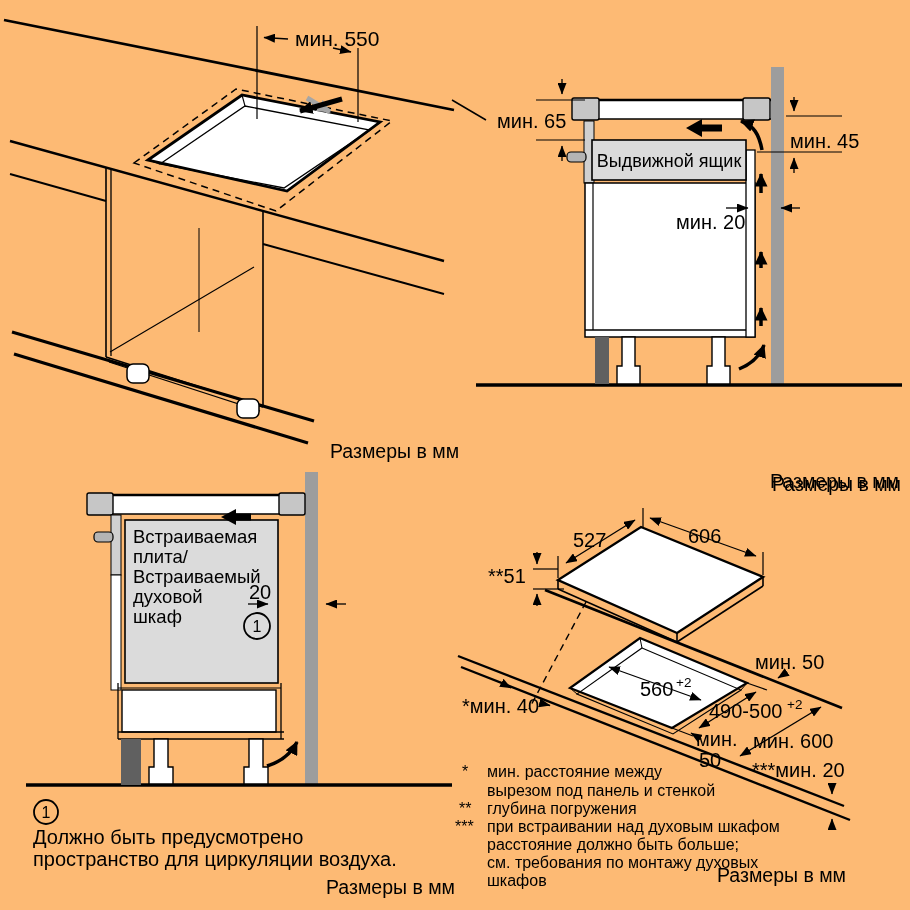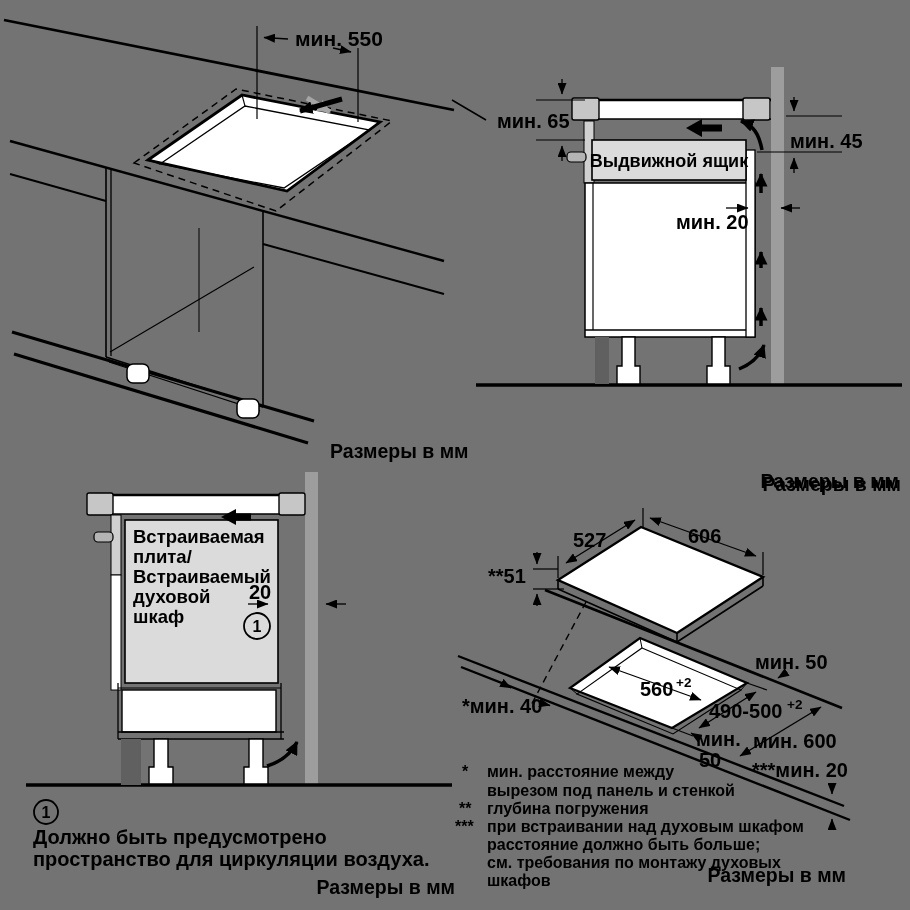--- a/index.html
+++ b/index.html
@@ -1,16 +1,16 @@
 <!DOCTYPE html>
 <html style="--c-line: #000000; --c-wall: #9d9d9d; --c-appliance: #dbdbdb; --c-block: #c6c6c6; --c-panel: #d0d0d0; --c-knob: #b4b4b4; --c-plinth: #606060; --c-arrow_gray: #a6a6a6;"><head>
 <meta charset="utf-8">
 <style>
   html,body{margin:0;padding:0;background:#fff;}
-  .stage{position:relative;width:910px;height:910px;background:#737373;overflow:hidden;font-weight:bold;}
+  .stage{position:relative;width:910px;height:910px;background:#fdba74;overflow:hidden;}
   svg{display:block;}
   text{font-family:"Liberation Sans","DejaVu Sans",sans-serif;fill:#000;}
   .s{stroke:var(--c-line,#000);fill:none;}
   .f-white{fill:#fff;}
   .f-app{fill:var(--c-appliance,#dbdbdb);}
   .f-block{fill:var(--c-block,#c6c6c6);}
   .f-wall{fill:var(--c-wall,#9d9d9d);stroke:none;}
   .f-plinth{fill:var(--c-plinth,#606060);stroke:none;}
   .f-panel{fill:var(--c-panel,#d0d0d0);}
   .f-knob{fill:var(--c-knob,#b4b4b4);}

